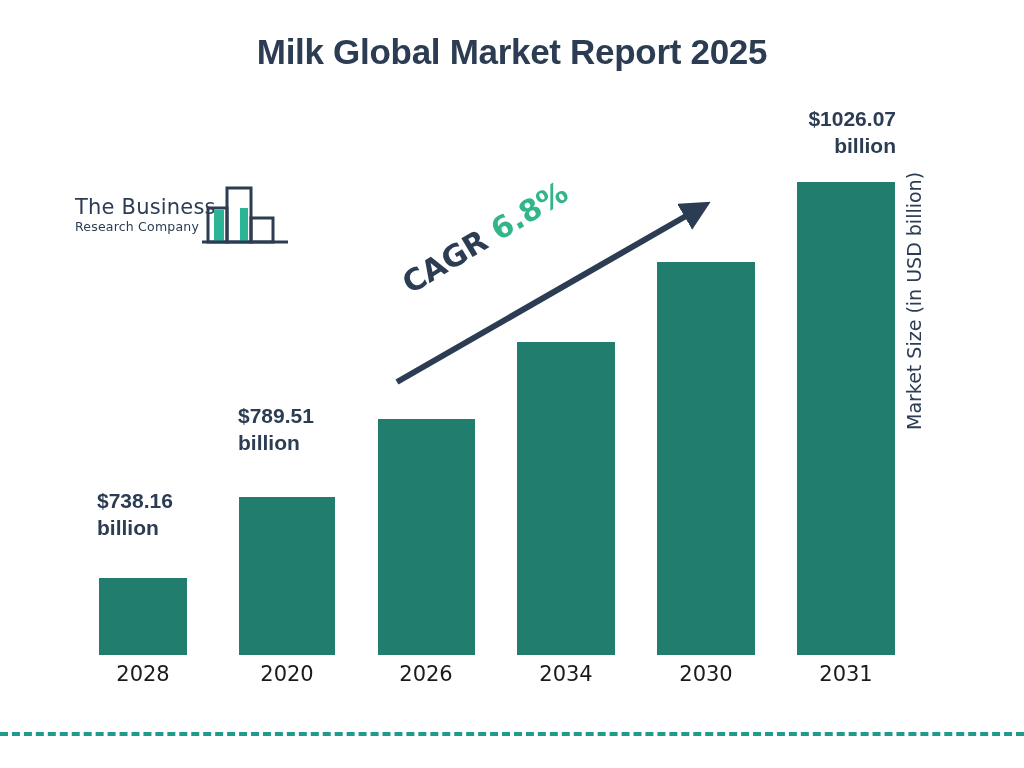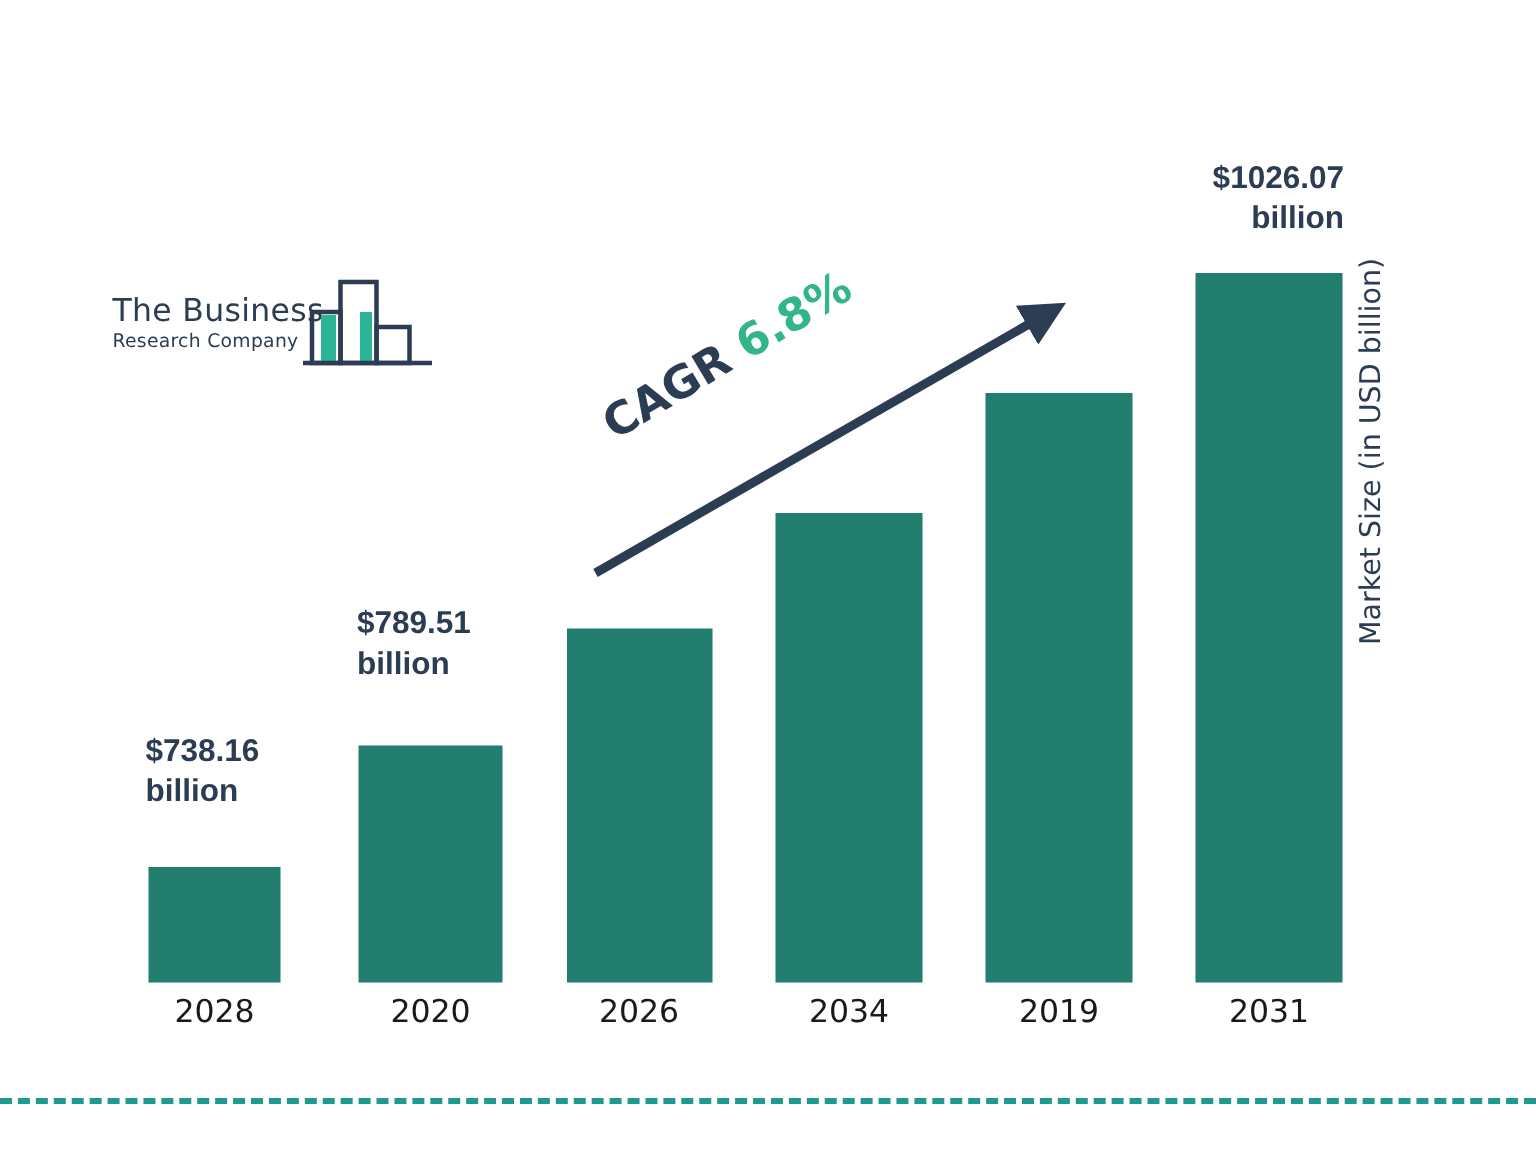--- a/index.html
+++ b/index.html
@@ -129,20 +129,21 @@
     width: 1024px;
     height: 0;
     border-top: 4px dashed #1f9b8e;
   }
 </style>
 </head>
 <body>
 
 <div id="page">
 
+  <div id="chart-title">Milk Global Market Report 2025</div>
 
   <div id="logo">
     <div class="logo-text">
       <div class="logo-line1">The Business</div>
       <div class="logo-line2">Research Company</div>
     </div>
     <svg width="90" height="66" viewBox="0 0 90 66">
       <rect x="27" y="2" width="24" height="54" fill="none" stroke="#2b3c53" stroke-width="3"></rect>
       <rect x="8" y="22" width="19" height="34" fill="none" stroke="#2b3c53" stroke-width="3"></rect>
       <rect x="51" y="32" width="22" height="24" fill="none" stroke="#2b3c53" stroke-width="3"></rect>
@@ -165,21 +166,21 @@
 billion</div>
     <div class="bar-value" style="left:238px; top:402px;">$789.51
 billion</div>
     <div class="bar-value" style="left:771px; top:105px; text-align:right; width:125px;">$1026.07
 billion</div>
 
     <div class="x-tick" style="left:83px; top:662px; width:120px;">2028</div>
     <div class="x-tick" style="left:227px; top:662px; width:120px;">2020</div>
     <div class="x-tick" style="left:366px; top:662px; width:120px;">2026</div>
     <div class="x-tick" style="left:506px; top:662px; width:120px;">2034</div>
-    <div class="x-tick" style="left:646px; top:662px; width:120px;">2019</div>
+    <div class="x-tick" style="left:646px; top:662px; width:120px;">2030</div>
     <div class="x-tick" style="left:786px; top:662px; width:120px;">2031</div>
 
     <svg width="1024" height="768" style="position:absolute; left:0; top:0; pointer-events:none;">
       <defs>
         <marker id="arrowhead" markerWidth="5" markerHeight="5" refX="1.6" refY="2.5" orient="auto">
           <polygon points="0,0 5,2.5 0,5" fill="#2b3c53"></polygon>
         </marker>
       </defs>
       <line x1="397" y1="382" x2="693" y2="212" stroke="#2b3c53" stroke-width="6" marker-end="url(#arrowhead)"></line>
     </svg>

